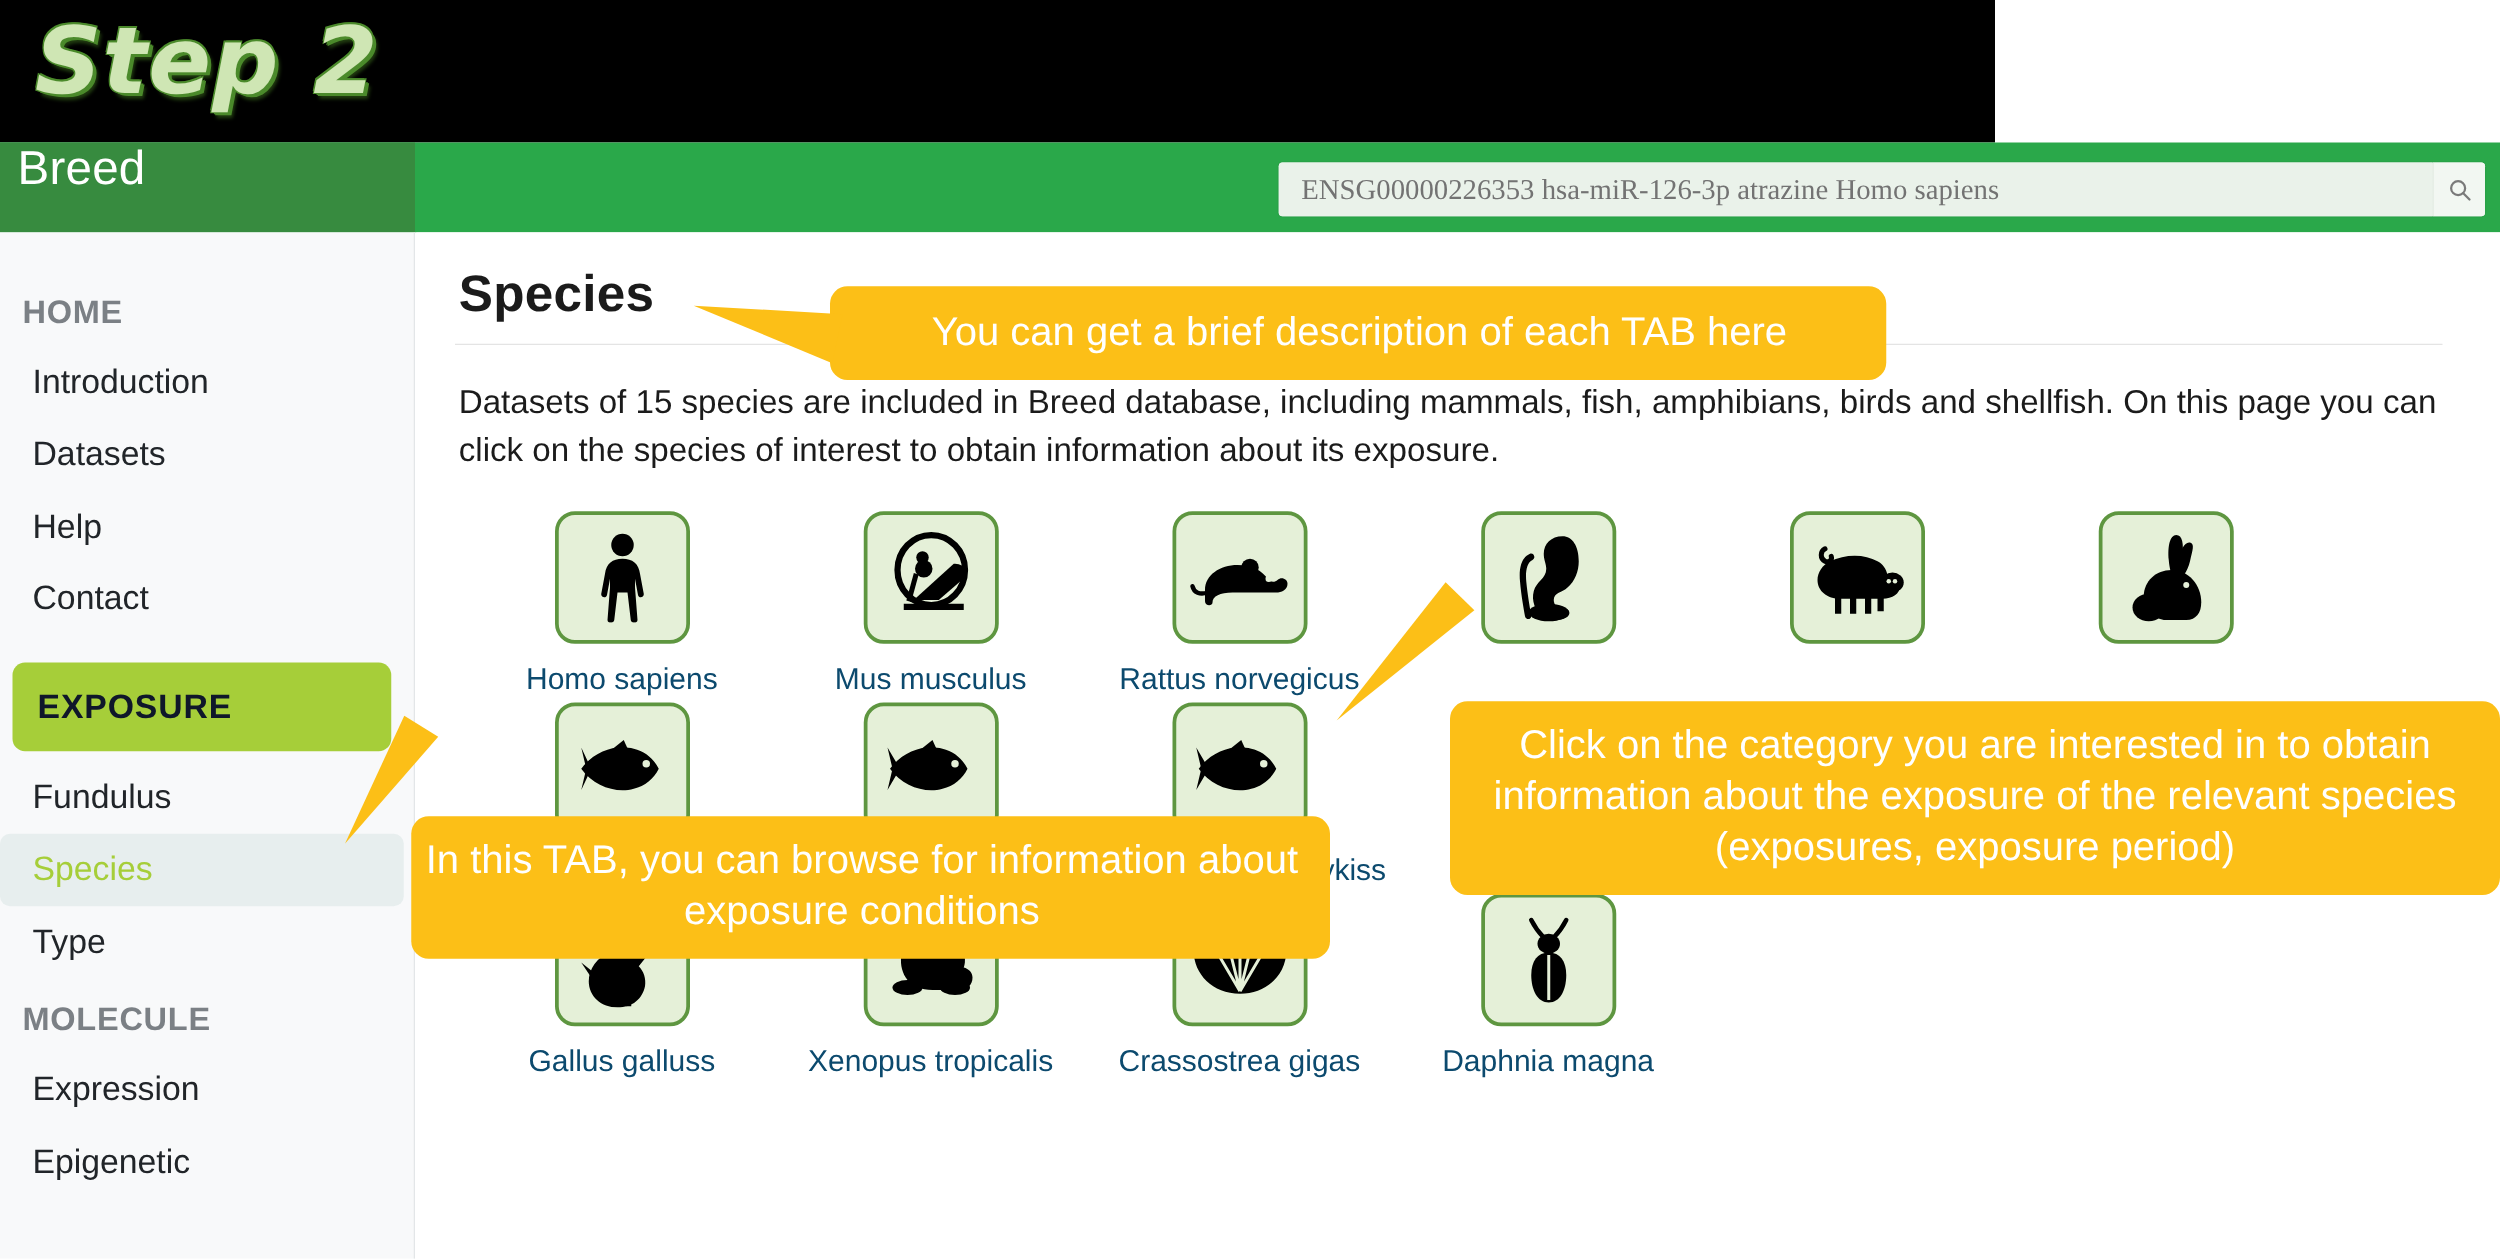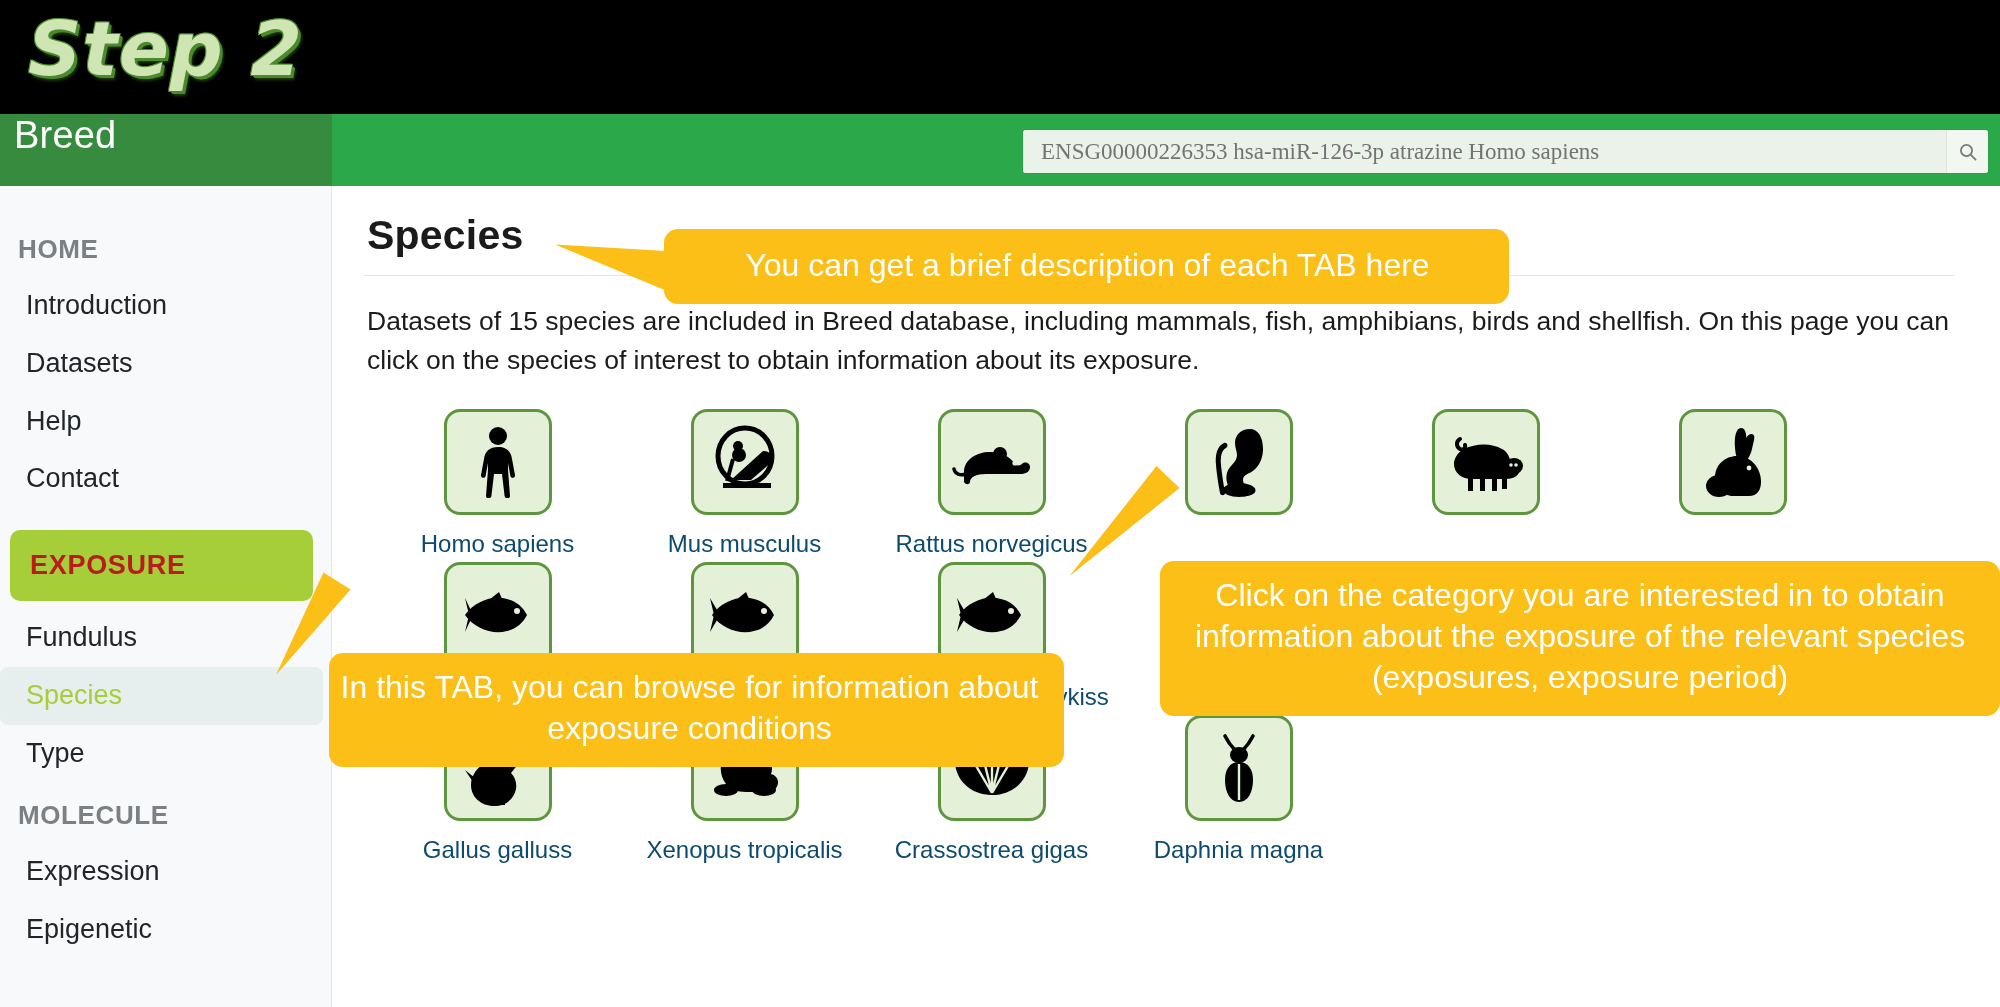--- a/index.html
+++ b/index.html
@@ -7,21 +7,21 @@
     width: 2000px; height: 1007px;
     overflow: hidden;
     font-family: "Liberation Sans", sans-serif;
     background: #ffffff;
   }
   #root { position: relative; width: 2000px; height: 1007px; overflow: hidden; }
 
   
   .step-banner {
     position: absolute; left: 0; top: 0;
-    width: 2000px; height: 114px;
+    width: 1596px; height: 114px;
     background: #000000;
     overflow: hidden;
   }
   .step-label {
     position: absolute; left: 28px; top: 6px;
     font-family: "DejaVu Sans", sans-serif;
     font-size: 74px;
     font-weight: bold;
     font-style: italic;
     color: #cfe6b4;
@@ -116,21 +116,21 @@
     padding: 12px 0 12px 26px;
     text-decoration: none;
     line-height: 1.25;
     cursor: pointer;
   }
   .nav-pill {
     margin: 22px 18px 8px 10px;
     background: #a6ce39;
     border-radius: 10px;
     padding: 20px 0 20px 20px;
-    color: #b91c1c;
+    color: #0f172a;
     font-size: 27px;
     font-weight: bold;
     letter-spacing: .7px;
     cursor: pointer;
   }
   .nav-link.active {
     background: #e7eeee;
     color: #a6ce39;
     border-radius: 8px;
     margin-right: 8px;

